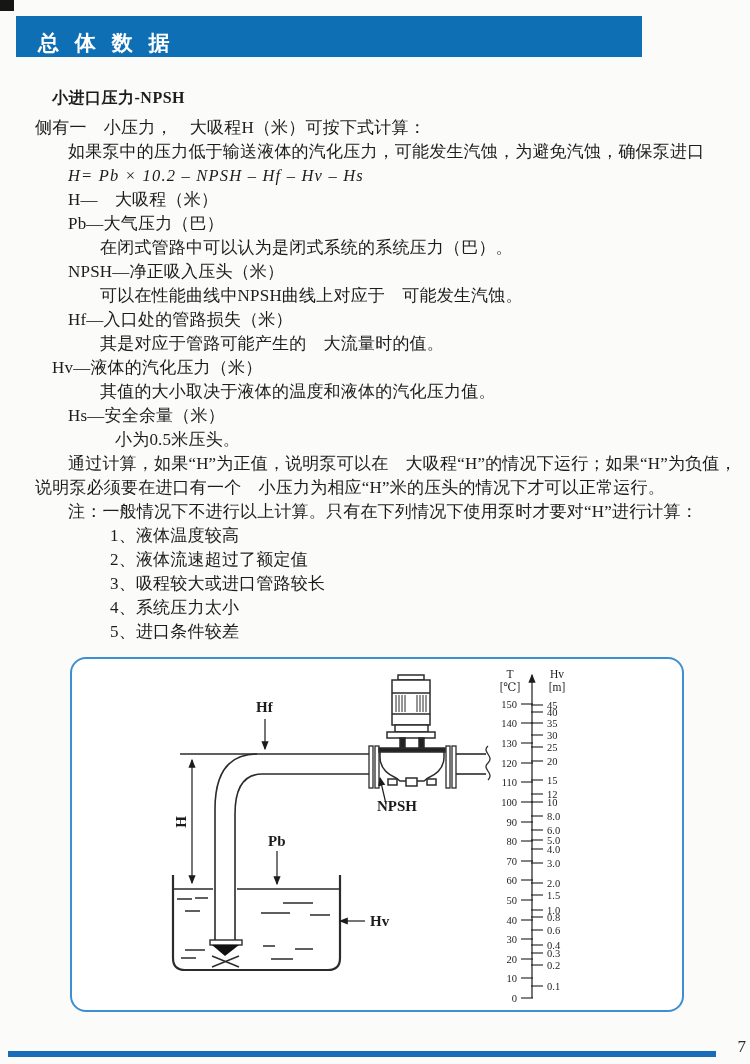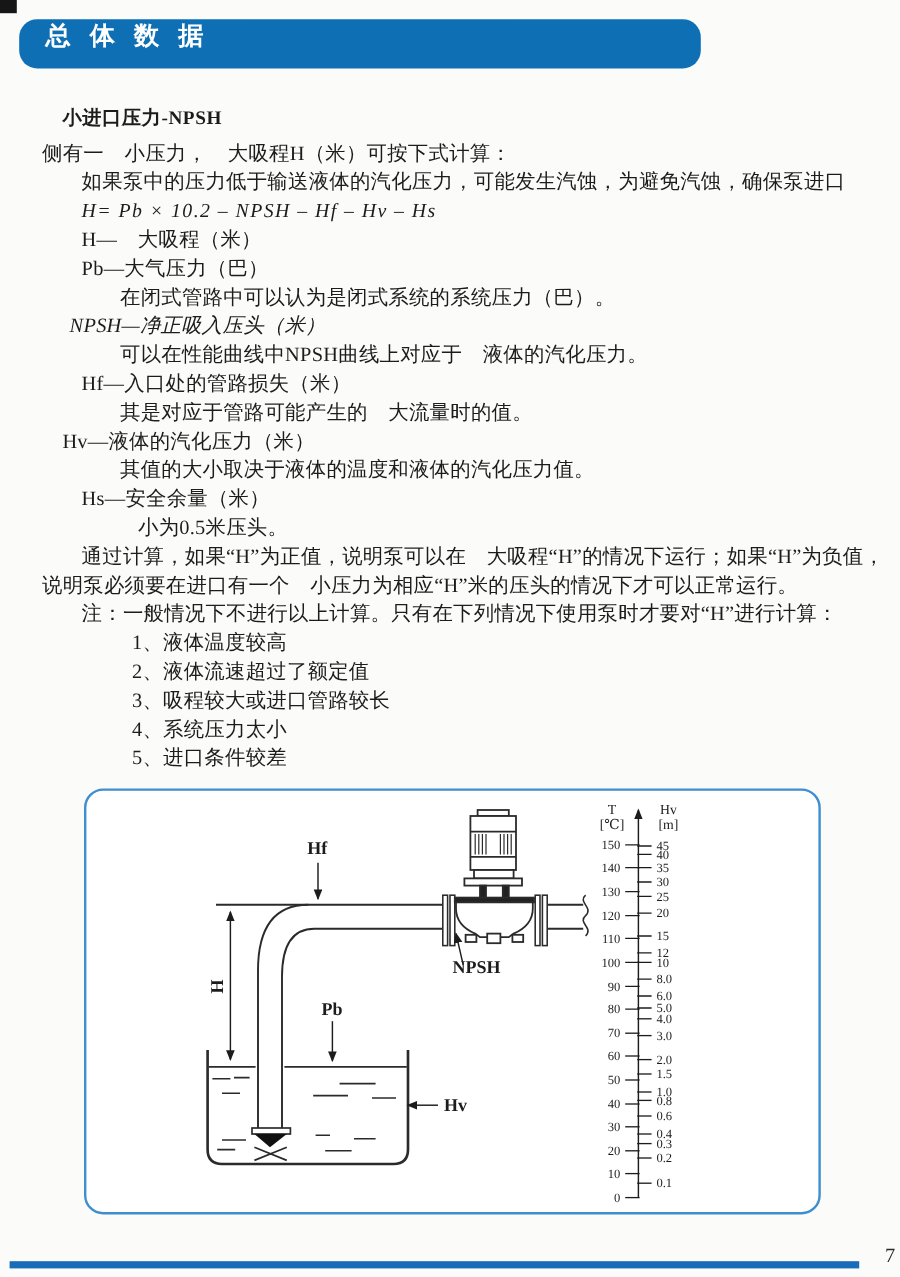--- a/index.html
+++ b/index.html
@@ -1,20 +1,20 @@
 <!DOCTYPE html>
 <html><head>
 <meta charset="utf-8">
 <style>
   html,body{margin:0;padding:0;background:#e8e8e8;}
   .page{position:relative;width:750px;height:1064px;background:#fbfbf9;overflow:hidden;
         font-family:"Liberation Serif","DejaVu Serif",serif;color:#1c1c1c;}
   .corner-mark{position:absolute;left:0;top:0;width:14px;height:11px;background:#161616;}
-  .banner{position:absolute;left:16px;top:16px;width:568px;height:41px;background:#0e6fb5;
-          display:flex;align-items:flex-start;border-radius:15px;}
+  .banner{position:absolute;left:16px;top:16px;width:626px;height:41px;background:#0e6fb5;
+          display:flex;align-items:flex-end;}
   .banner-title{color:#fff;font-family:"Liberation Sans","DejaVu Sans",sans-serif;
           font-weight:bold;font-size:21px;letter-spacing:5px;margin-left:22px;white-space:pre;}
   .section-title{position:absolute;left:52px;top:88px;font-size:16px;font-weight:bold;
           letter-spacing:0.5px;}
   .body-lines{position:absolute;left:35px;top:116px;width:700px;font-size:17px;line-height:24px;}
   .bline{white-space:pre;letter-spacing:0.2px;}
   .bline.formula{letter-spacing:1.2px;font-size:16.5px;font-style:italic;}
   .diagram{position:absolute;left:70px;top:657px;width:614px;height:355px;background:#ffffff;
           border:2px solid #3e8ed0;border-radius:16px;box-sizing:border-box;}
   .diagram svg{position:absolute;left:0;top:0;}
@@ -38,22 +38,22 @@
 
   <div class="section-title">小进口压力-NPSH</div>
 
   <div class="body-lines">
       <div class="bline" style="margin-left: 0px;">侧有一　小压力，　大吸程H（米）可按下式计算：</div>
       <div class="bline" style="margin-left: 33px;">如果泵中的压力低于输送液体的汽化压力，可能发生汽蚀，为避免汽蚀，确保泵进口</div>
       <div class="bline formula" style="margin-left: 33px;">H= Pb × 10.2 – NPSH – Hf – Hv – Hs</div>
       <div class="bline" style="margin-left: 33px;">H—　大吸程（米）</div>
       <div class="bline" style="margin-left: 33px;">Pb—大气压力（巴）</div>
       <div class="bline" style="margin-left: 65px;">在闭式管路中可以认为是闭式系统的系统压力（巴）。</div>
-      <div class="bline" style="margin-left: 23px; font-style: italic;">NPSH—净正吸入压头（米）</div>
-      <div class="bline" style="margin-left: 65px;">可以在性能曲线中NPSH曲线上对应于　液体的汽化压力。</div>
+      <div class="bline" style="margin-left: 33px;">NPSH—净正吸入压头（米）</div>
+      <div class="bline" style="margin-left: 65px;">可以在性能曲线中NPSH曲线上对应于　可能发生汽蚀。</div>
       <div class="bline" style="margin-left: 33px;">Hf—入口处的管路损失（米）</div>
       <div class="bline" style="margin-left: 65px;">其是对应于管路可能产生的　大流量时的值。</div>
       <div class="bline" style="margin-left: 17px;">Hv—液体的汽化压力（米）</div>
       <div class="bline" style="margin-left: 65px;">其值的大小取决于液体的温度和液体的汽化压力值。</div>
       <div class="bline" style="margin-left: 33px;">Hs—安全余量（米）</div>
       <div class="bline" style="margin-left: 80px;">小为0.5米压头。</div>
       <div class="bline" style="margin-left: 33px;">通过计算，如果“H”为正值，说明泵可以在　大吸程“H”的情况下运行；如果“H”为负值，</div>
       <div class="bline" style="margin-left: 0px;">说明泵必须要在进口有一个　小压力为相应“H”米的压头的情况下才可以正常运行。</div>
       <div class="bline" style="margin-left: 33px;">注：一般情况下不进行以上计算。只有在下列情况下使用泵时才要对“H”进行计算：</div>
       <div class="bline" style="margin-left: 75px;">1、液体温度较高</div>

